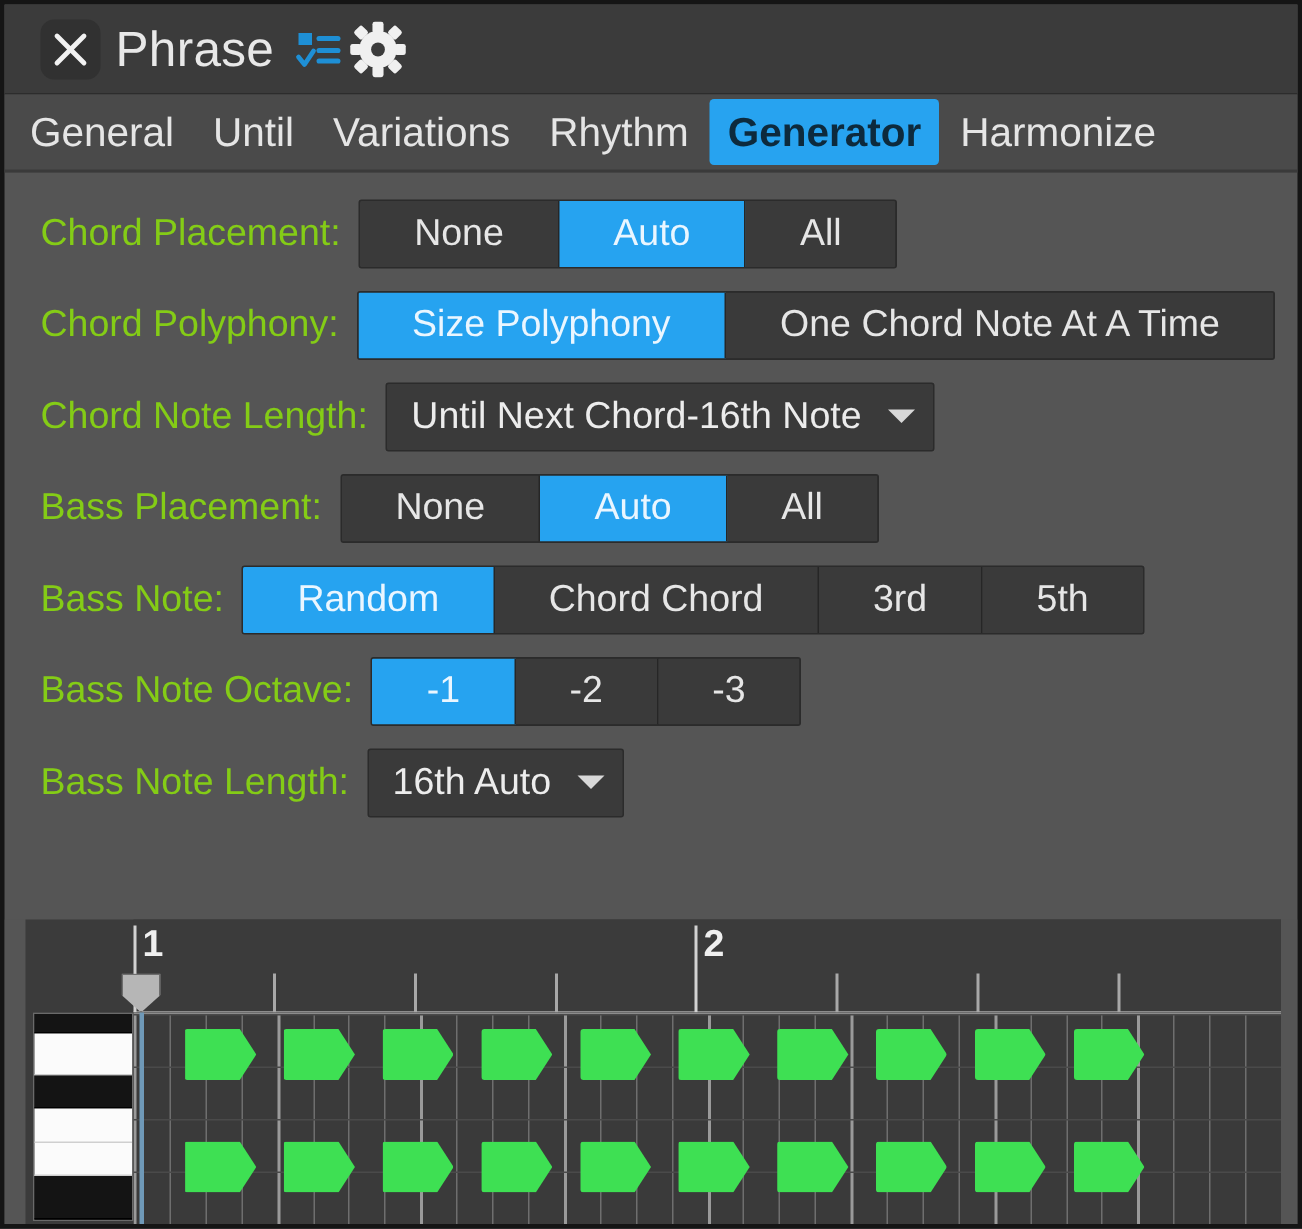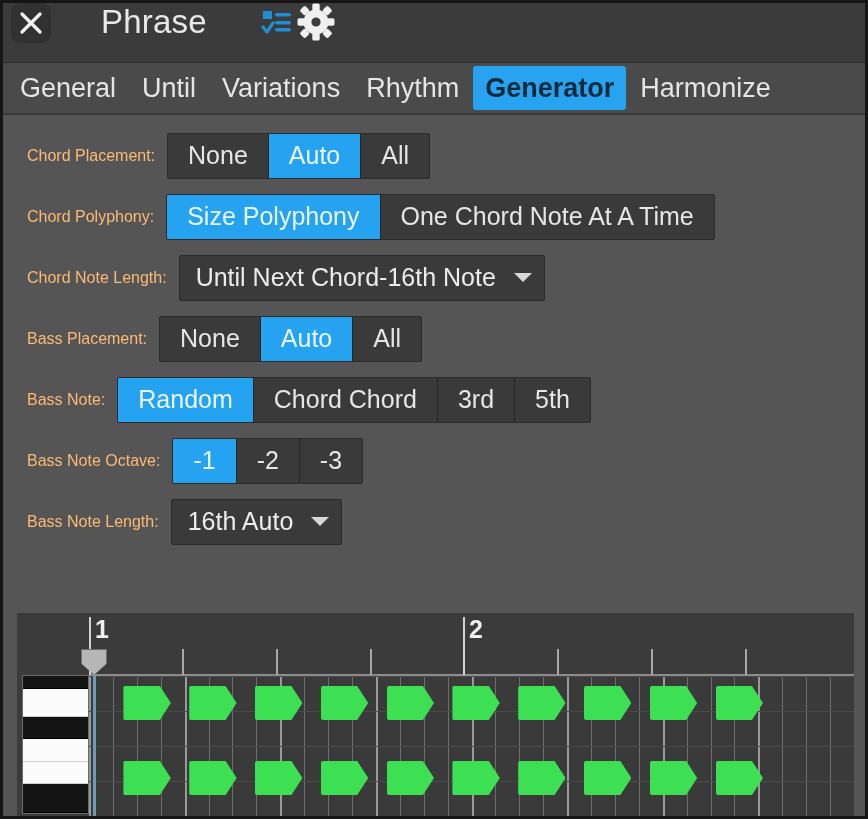--- a/index.html
+++ b/index.html
@@ -20,24 +20,23 @@
     border: 3px solid #151515;
     overflow: hidden;
   }
 
   
   .titlebar {
     position: relative;
     height: 60px;
     background: #3b3b3b;
     display: flex;
-    align-items: flex-start;
-    padding-left: 8px;
+    align-items: center;
+    padding-left: 24px;
     border-bottom: 1px solid #2c2c2c;
-    gap: 40px;
   }
   .close-btn {
     width: 40px; height: 40px;
     border-radius: 9px;
     background: #313131;
     display: flex; align-items: center; justify-content: center;
     flex: none;
     cursor: pointer;
   }
   .close-btn svg { display: block; }
@@ -88,22 +87,22 @@
   .form {
     padding: 10px 0 0 0;
   }
   .row {
     display: flex;
     align-items: center;
     height: 61px;
     padding-left: 24px;
   }
   .row-label {
-    font-size: 16px;
-    color: #fdba74;
+    font-size: 25px;
+    color: #84cc16;
     white-space: nowrap;
     margin-right: 12px;
   }
 
   
   .seg {
     display: flex;
     align-items: stretch;
     height: 46px;
     border: 1px solid #2b2b2b;
@@ -111,21 +110,21 @@
     border-radius: 2px;
     overflow: hidden;
   }
   .seg-btn {
     display: flex;
     align-items: center;
     justify-content: center;
     background: #3a3a3a;
     color: #e6e6e6;
     font-size: 25px;
-    padding: 0 20px;
+    padding: 0 36px;
     cursor: pointer;
     border-right: 1px solid #262626;
     white-space: nowrap;
   }
   .seg-btn:last-child { border-right: none; }
   .seg-btn.on {
     background: #26a3f0;
     color: #eaf6ff;
   }
 

